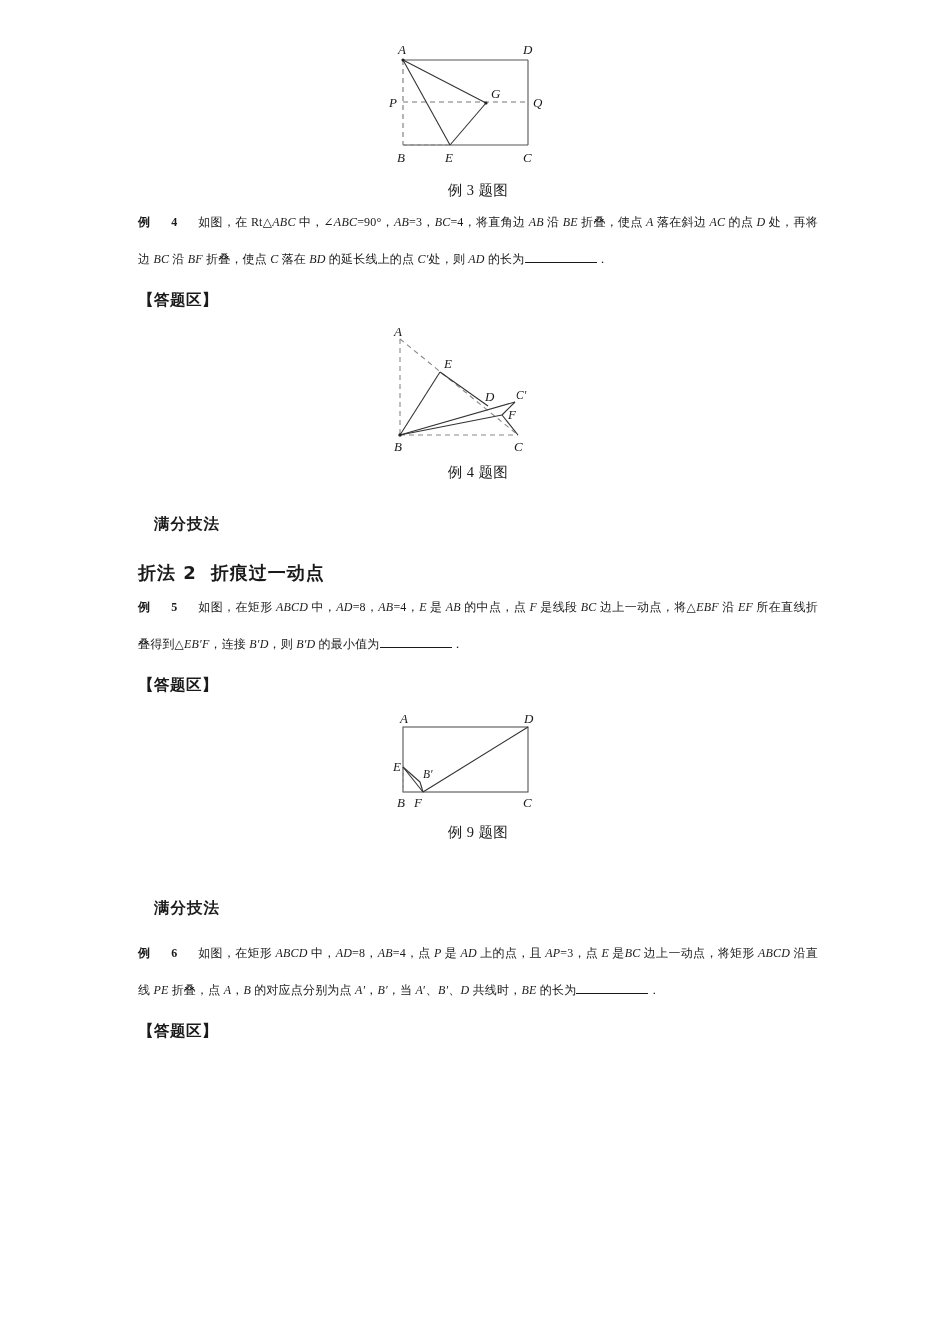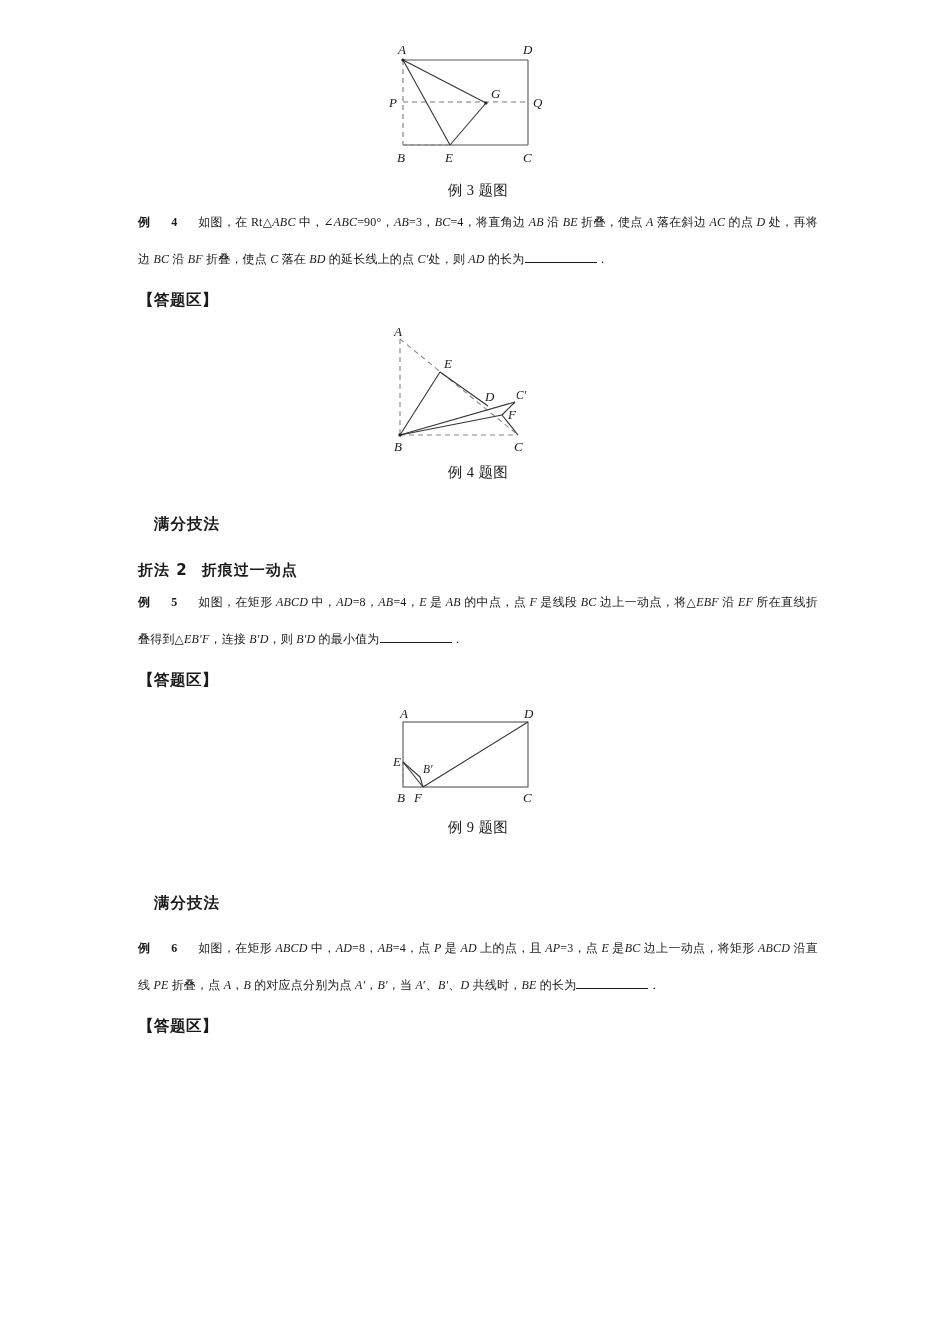--- a/index.html
+++ b/index.html
@@ -86,21 +86,21 @@
     margin: 16px;
   }
   .tech-body {
     font-size: 14.5px;
     line-height: 30px;
     margin: 6px 0 0 0;
     letter-spacing: 0.2px;
   }
   .method-head {
     font-family: "DejaVu Sans", "Liberation Sans", sans-serif;
-    font-size: 15px;
+    font-size: 18px;
     font-weight: bold;
     letter-spacing: 1px;
     margin: 0;
   }
   .method-head .mgap { display: inline-block; width: 14px; }
 
   .spacer-10 { height: 10px; }
   .spacer-16 { height: 16px; }
   .spacer-40 { height: 40px; }
 

